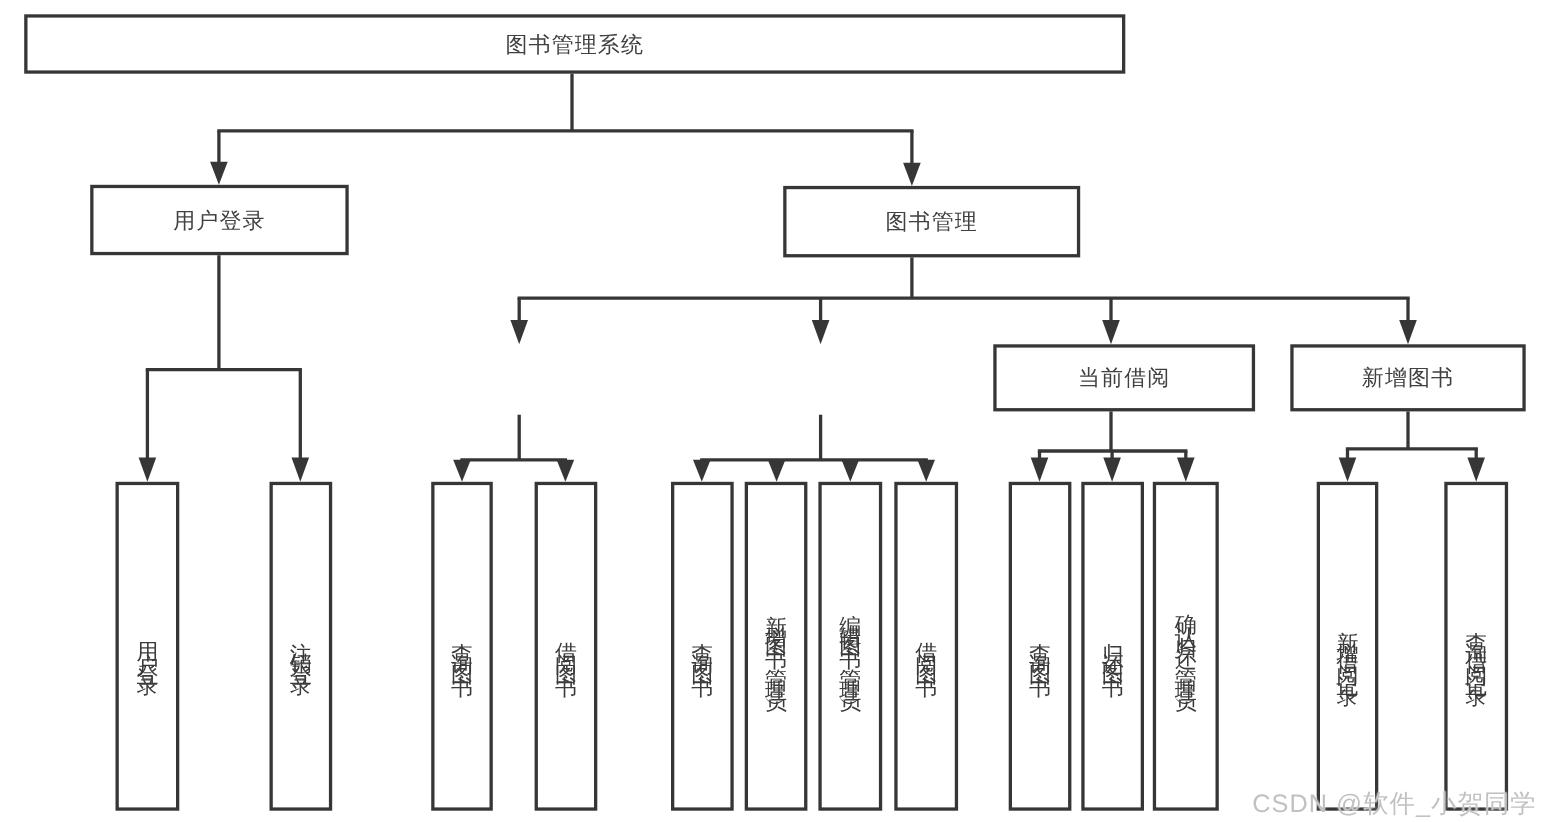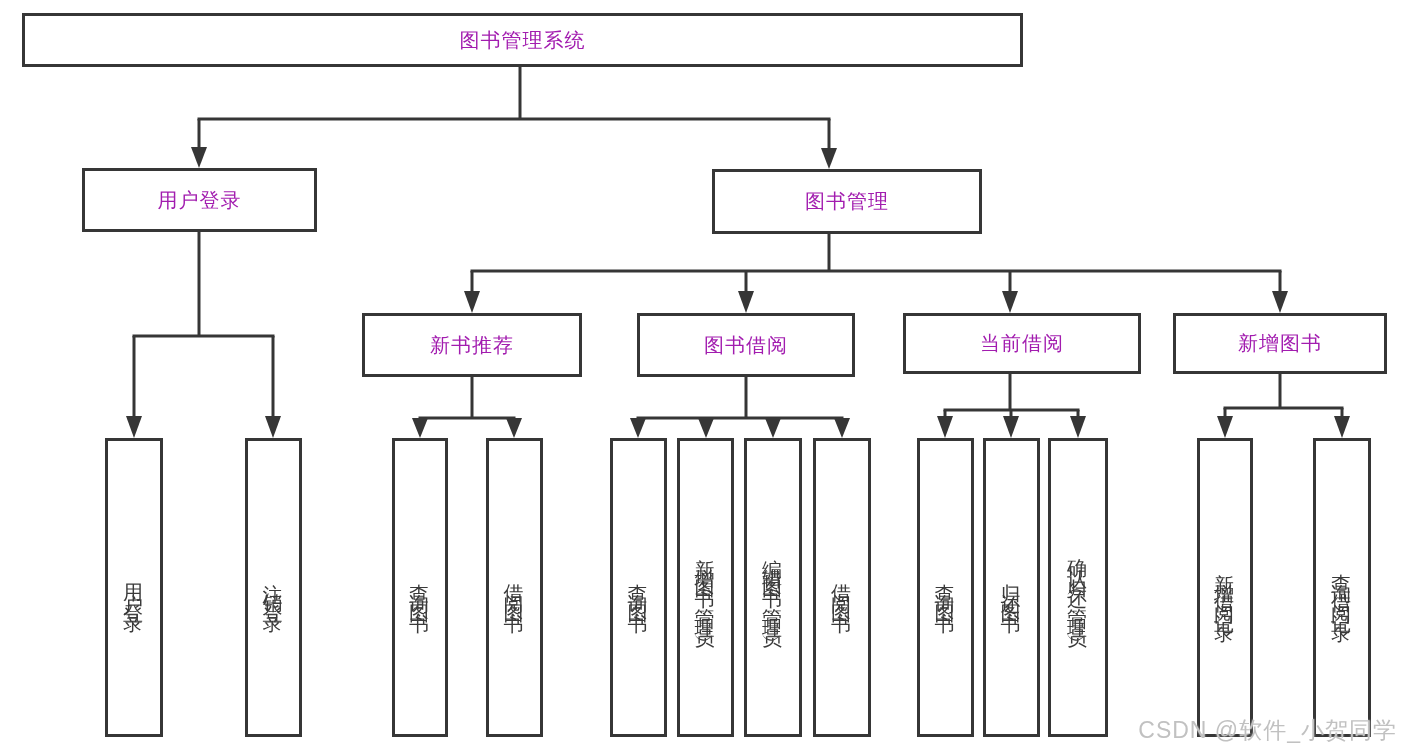--- a/index.html
+++ b/index.html
@@ -4,21 +4,21 @@
 <style>
   html,body{margin:0;padding:0;background:#ffffff;}
   .canvas{
     position:relative;width:1405px;height:747px;background:#ffffff;
     font-family:"Liberation Sans","DejaVu Sans",sans-serif;color:#3a3a3a;overflow:hidden;
   }
   .box{
     position:absolute;background:#ffffff;border:3px solid #363636;box-sizing:border-box;
     display:flex;align-items:center;justify-content:center;
   }
-  .h-label{font-size:20px;letter-spacing:1px;white-space:nowrap;color:#a21caf;}
+  .h-label{font-size:20px;letter-spacing:1px;white-space:nowrap;color:#404040;}
   .v-label{
     writing-mode:vertical-rl;text-orientation:mixed;
     font-size:20px;letter-spacing:10px;color:#3a3a3a;white-space:nowrap;
   }
   .wires{position:absolute;left:0;top:0;width:1405px;height:747px;pointer-events:none;}
   .wires line{stroke:#363636;stroke-width:3;}
   .wires polygon{fill:#363636;stroke:none;}
   .watermark{
     position:absolute;top:715px;right:8px;font-size:23px;letter-spacing:1px;
     color:#c1c1c1;text-shadow:0 0 2px #ffffff;white-space:nowrap;
@@ -33,26 +33,20 @@
     <span class="h-label">图书管理系统</span>
   </div>
 
   <div class="box" style="left:82px;top:168px;width:235px;height:64px;">
     <span class="h-label">用户登录</span>
   </div>
   <div class="box" style="left:712px;top:169px;width:270px;height:65px;">
     <span class="h-label">图书管理</span>
   </div>
 
-  <div class="box" style="left:362px;top:313px;width:220px;height:64px;">
-    <span class="h-label">新书推荐</span>
-  </div>
-  <div class="box" style="left:637px;top:313px;width:218px;height:64px;">
-    <span class="h-label">图书借阅</span>
-  </div>
   <div class="box" style="left:903px;top:313px;width:238px;height:61px;">
     <span class="h-label">当前借阅</span>
   </div>
   <div class="box" style="left:1173px;top:313px;width:214px;height:61px;">
     <span class="h-label">新增图书</span>
   </div>
 
   <div class="box" style="left:105px;top:438px;width:58px;height:299px;">
     <span class="v-label">用户登录</span>
   </div>

